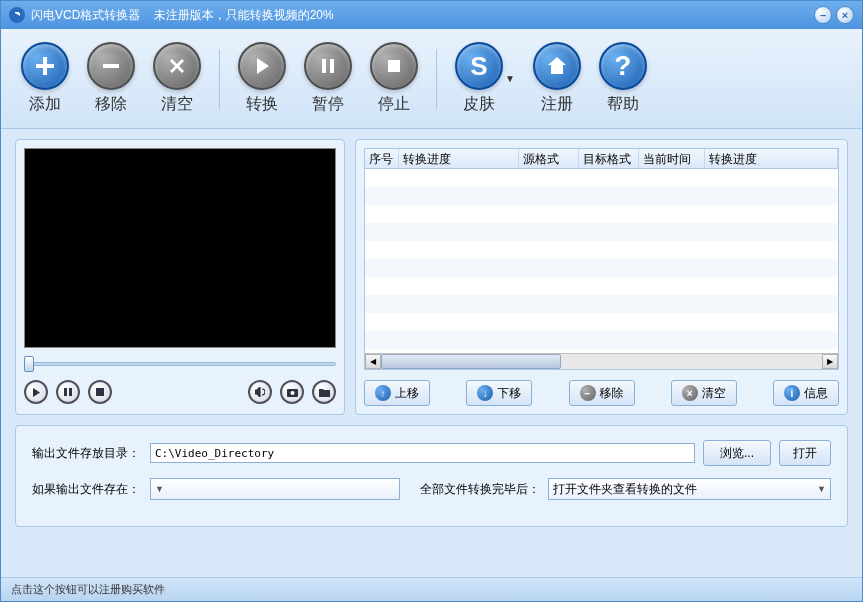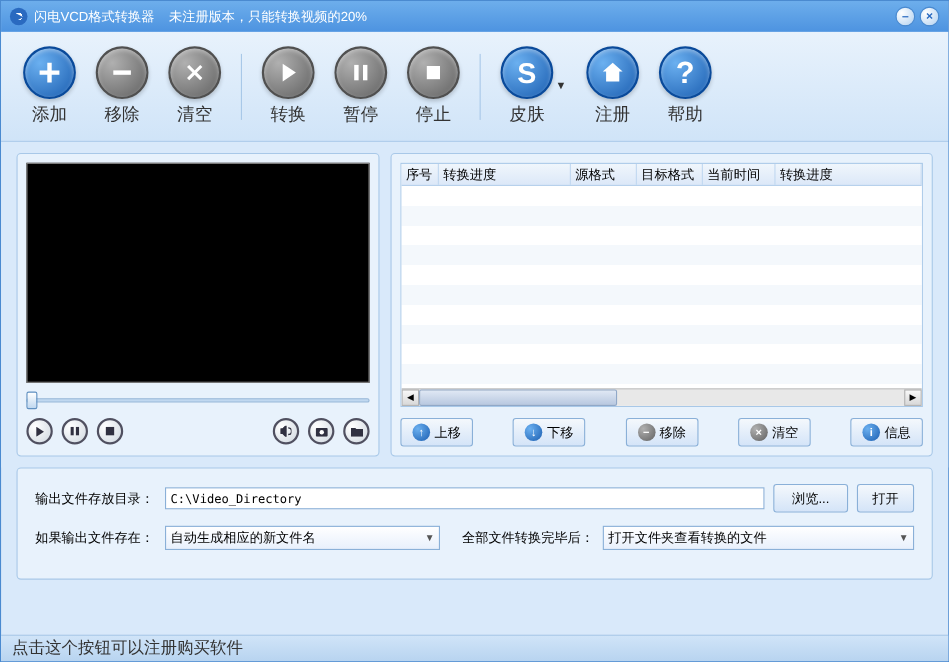--- a/index.html
+++ b/index.html
@@ -48,21 +48,21 @@
 .ic-blue { background: radial-gradient(circle at 30% 30%, #6bb0f0, #1a5db0); }
 .ic-gray { background: radial-gradient(circle at 30% 30%, #b0b0b0, #606060); }
 
 .bottom-panel { margin: 0 14px; padding: 14px 16px; }
 .form-row { display: flex; align-items: center; gap: 8px; margin-bottom: 12px; }
 .form-label { width: 110px; font-size: 12px; }
 .text-input { flex: 1; height: 20px; border: 1px solid #8ab0d8; background: #fff; padding: 0 4px; font-family: monospace; font-size: 11px; }
 .select { height: 22px; border: 1px solid #8ab0d8; background: linear-gradient(#fff, #e8f0fc); padding: 0 4px; font-size: 12px; display: flex; align-items: center; justify-content: space-between; cursor: pointer; }
 .select-arrow { font-size: 9px; color: #555; }
 
-.statusbar { position: absolute; bottom: 0; left: 0; right: 0; height: 24px; background: linear-gradient(#d0e4f8, #b8d4f0); border-top: 1px solid #a8c8e8; padding: 0 10px; display: flex; align-items: center; font-size: 15px; color: #333; }
+.statusbar { position: absolute; bottom: 0; left: 0; right: 0; height: 24px; background: linear-gradient(#d0e4f8, #b8d4f0); border-top: 1px solid #a8c8e8; padding: 0 10px; display: flex; align-items: center; font-size: 11px; color: #333; }
 
 svg { display: block; }
 </style>
 </head>
 <body>
 
 <div class="window">
 
   <div class="titlebar">
     <div class="title-icon">▶</div>
@@ -256,21 +256,20 @@
       <div class="btn" style="width:68px;justify-content:center">
           <span>浏览...</span>
         </div>
       <div class="btn" style="width:52px;justify-content:center">
           <span>打开</span>
         </div>
     </div>
     <div class="form-row">
       <span class="form-label">如果输出文件存在：</span>
       <div class="select" style="width:250px">
-        <span>自动生成相应的新文件名</span>
         <span class="select-arrow">▼</span>
       </div>
       <span style="margin-left:12px">全部文件转换完毕后：</span>
       <div class="select" style="flex:1">
         <span>打开文件夹查看转换的文件</span>
         <span class="select-arrow">▼</span>
       </div>
     </div>
   </div>
 

